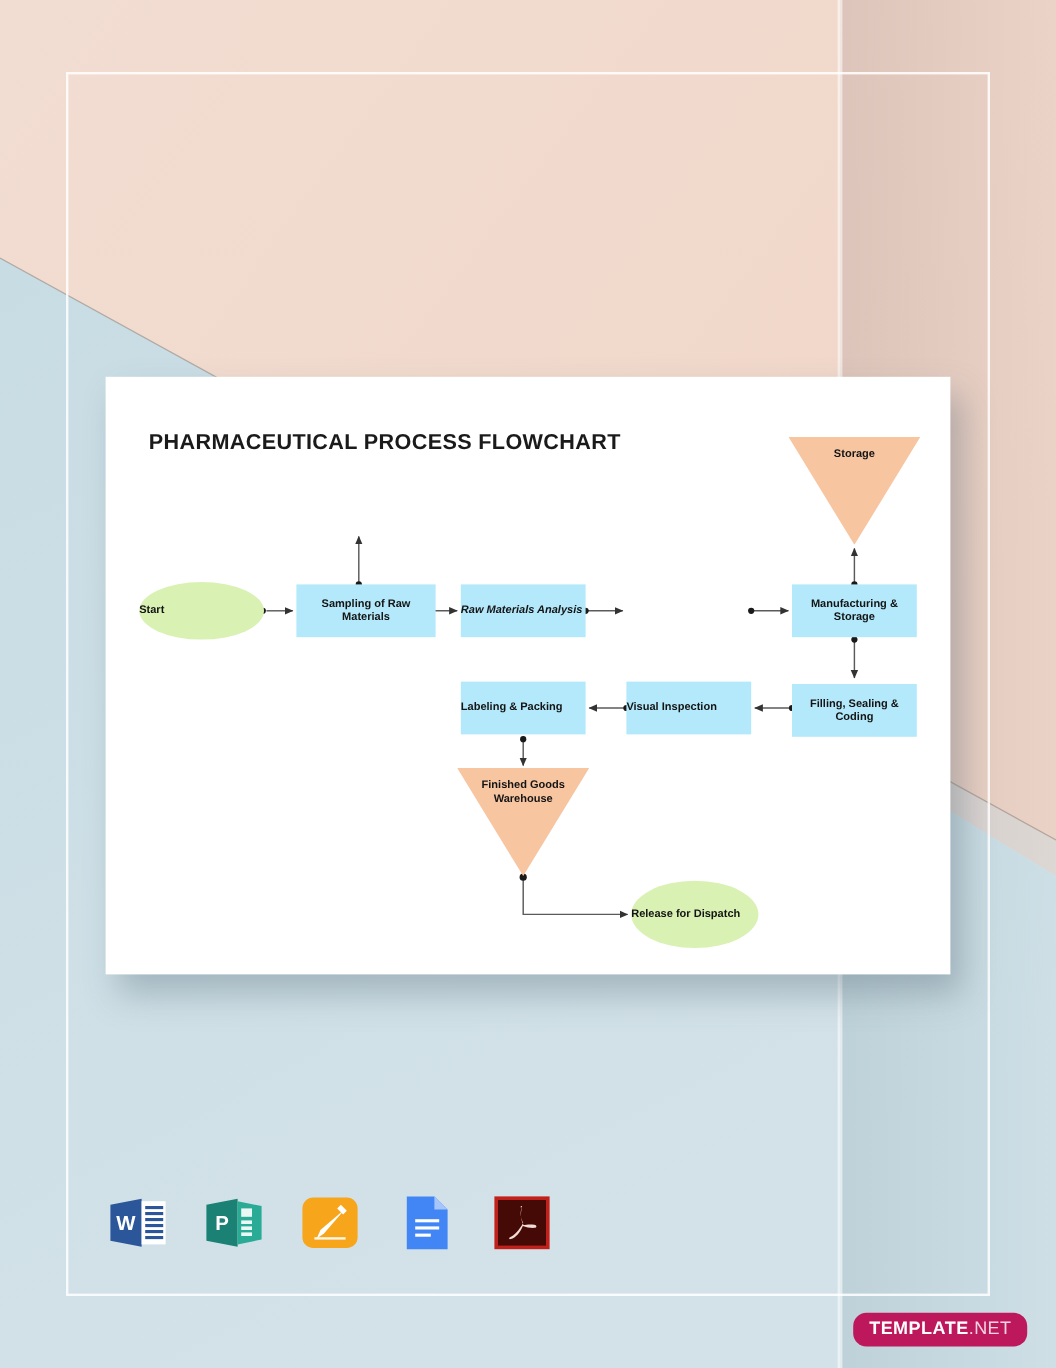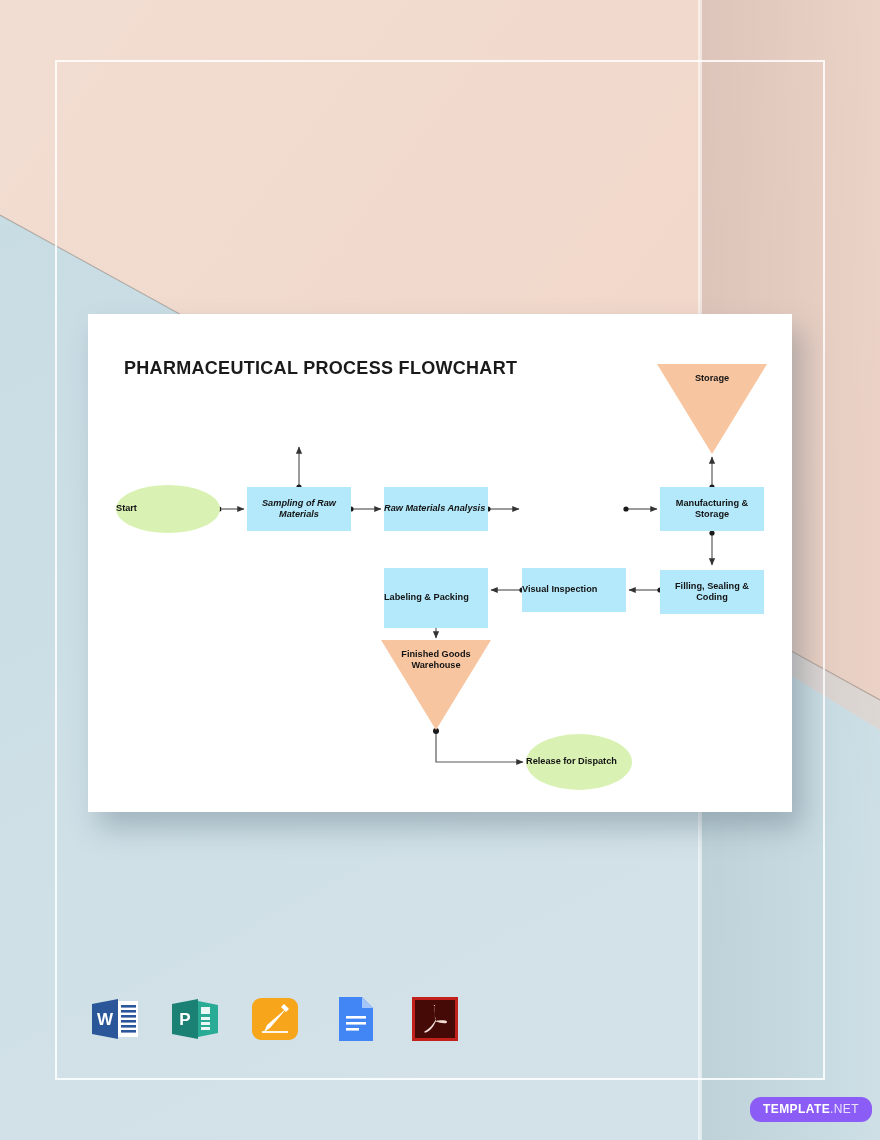--- a/index.html
+++ b/index.html
@@ -57,23 +57,23 @@
   }
   .tri .tri-label{position:relative;z-index:1;width:100%;padding-top:9px;}
 
   
   #icons{position:absolute;left:88px;top:992px;z-index:4;display:flex;gap:26px;}
   .appicon{width:54px;height:54px;position:relative;}
   .appicon svg{display:block;width:54px;height:54px;}
 
   
   #watermark{
-    position:absolute;right:8px;bottom:18px;z-index:5;
-    background:#8b5cf6;color:#fff;border-radius:11px;
-    padding:5px 13px 6px;font-size:12px;font-weight:700;letter-spacing:.4px;
+    position:absolute;right:24px;bottom:18px;z-index:5;
+    background:#be185d;color:#fff;border-radius:11px;
+    padding:5px 13px 6px;font-size:15px;font-weight:700;letter-spacing:.4px;
   }
   #watermark .dim{font-weight:400;opacity:.82;}
 </style>
 </head>
 <body>
 
 <div id="bg">
   <svg viewBox="0 0 880 1140" xmlns="http://www.w3.org/2000/svg">
     <defs>
       <linearGradient id="blueGrad" x1="0" y1="0" x2="0.4" y2="1">
@@ -159,21 +159,21 @@
         <circle cx="348" cy="302" r="2.6"></circle>
         <circle cx="348" cy="417" r="3"></circle>
       </g>
     </svg>
 
     <div class="node ellipse" style="left:28px;top:171px;width:104px;height:48px;">
       <span>Start</span>
     </div>
 
 
-    <div class="node rect" style="left:159px;top:173px;width:104px;height:44px;font-style:italic;">
+    <div class="node rect" style="left:159px;top:173px;width:116px;height:44px;">
       <span>Sampling of Raw Materials</span>
     </div>
 
     <div class="node rect" style="left:296px;top:173px;width:104px;height:44px;font-style:italic;">
       <span>Raw Materials Analysis</span>
     </div>
 
 
     <div class="node rect" style="left:572px;top:173px;width:104px;height:44px;">
       <span>Manufacturing &amp; Storage</span>
@@ -185,21 +185,21 @@
     </div>
 
     <div class="node rect" style="left:572px;top:256px;width:104px;height:44px;">
       <span>Filling, Sealing &amp; Coding</span>
     </div>
 
     <div class="node rect" style="left:434px;top:254px;width:104px;height:44px;">
       <span>Visual Inspection</span>
     </div>
 
-    <div class="node rect" style="left:296px;top:254px;width:104px;height:60px;">
+    <div class="node rect" style="left:296px;top:254px;width:104px;height:44px;">
       <span>Labeling &amp; Packing</span>
     </div>
 
     <div class="node tri" style="left:293px;top:326px;width:110px;height:90px;">
       <span class="tri-shape"></span>
       <span class="tri-label">Finished Goods Warehouse</span>
     </div>
 
     <div class="node ellipse" style="left:438px;top:420px;width:106px;height:56px;">
       <span>Release for Dispatch</span>

